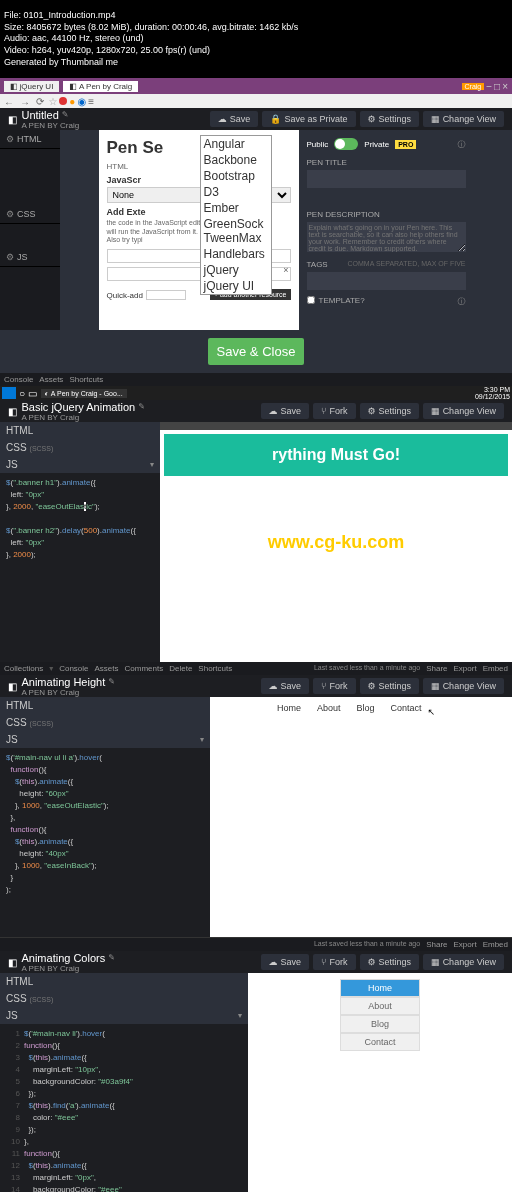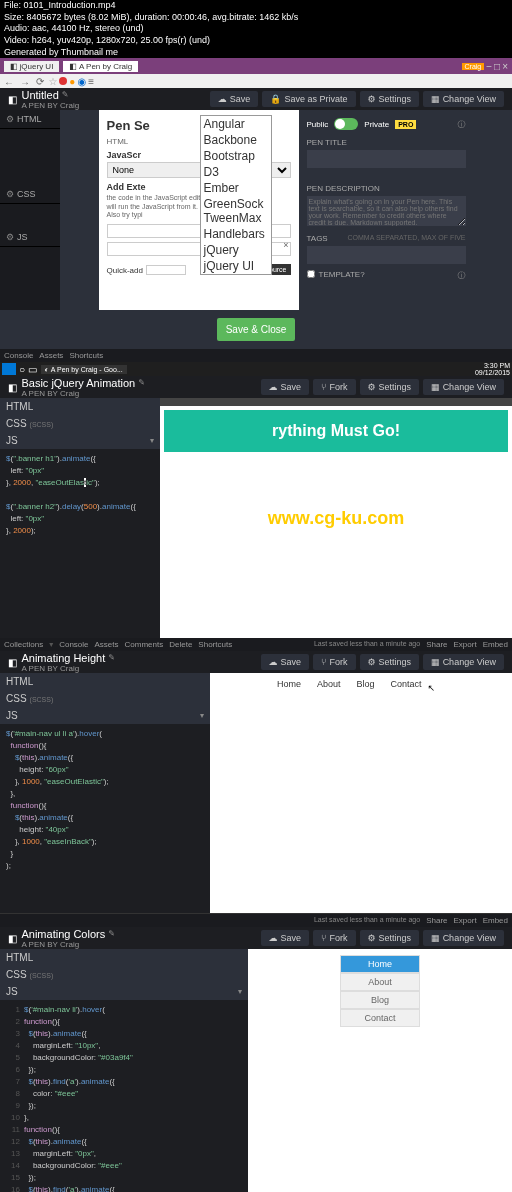--- a/index.html
+++ b/index.html
@@ -1,53 +1,53 @@
 <!DOCTYPE html>
 <html><head>
 <meta charset="utf-8">
 <style>
 * { margin: 0; padding: 0; box-sizing: border-box; font-family: -apple-system, Arial, sans-serif; }
 body { background: #000; color: #fff; font-size: 10px; width: 512px; }
-.video-info { background: #000; color: #fff; padding: 0 4px; font-size: 9px; line-height: 1.3; font-family: monospace; }
+.video-info { background: #000; color: #fff; padding: 10px 4px; font-size: 9px; line-height: 1.3; font-family: monospace; }
 .browser-bar { display: flex; align-items: center; background: #7b3f7b; height: 16px; padding: 0 4px; gap: 4px; }
 .tab { background: #f0f0f0; padding: 1px 6px; font-size: 8px; color: #333; display: flex; align-items: center; gap: 2px; }
 .tab.active { background: #fff; }
 .nav-bar { display: flex; align-items: center; background: #f0f0f0; height: 14px; padding: 0 2px; gap: 2px; }
 .nav-btn { color: #666; font-size: 10px; padding: 0 2px; }
 .url-bar { flex: 1; background: #fff; color: #333; padding: 1px 4px; font-size: 8px; border: 1px solid #ccc; }
 .pen-header { background: #1d1e22; display: flex; align-items: center; padding: 4px 8px; height: 22px; }
 .pen-title { display: flex; align-items: center; gap: 4px; flex: 1; }
 .pen-title-text { font-size: 11px; color: #fff; }
 .pen-author { font-size: 8px; color: #999; }
 .pen-btn { background: #2c303a; color: #ccc; padding: 3px 8px; font-size: 9px; border-radius: 2px; display: flex; align-items: center; gap: 3px; }
 .pen-actions { display: flex; gap: 4px; }
 .editor-sidebar { width: 52px; background: #1a1b1f; }
 .editor-tab { padding: 4px 6px; font-size: 9px; color: #aaa; border-bottom: 1px solid #000; display: flex; align-items: center; gap: 3px; }
 .gear-small { color: #888; }
 .settings-modal { background: #fff; color: #333; width: 200px; padding: 8px; position: relative; }
-.settings-h { font-size: 13px; font-weight: bold; margin-bottom: 4px; }
+.settings-h { font-size: 17px; font-weight: bold; margin-bottom: 4px; }
 .settings-label { font-size: 9px; font-weight: bold; margin: 4px 0 2px; }
 .settings-select { width: 100%; font-size: 9px; padding: 1px; border: 1px solid #ccc; }
 .settings-text { font-size: 7px; color: #666; line-height: 1.2; margin: 2px 0; }
 .dropdown-list { position: absolute; background: #fff; border: 1px solid #999; width: 72px; max-height: 160px; overflow-y: auto; left: 101px; top: 5px; }
 .dropdown-item { padding: 1px 3px; font-size: 12px; color: #333; }
 .quick-add { display: flex; align-items: flex-end; gap: 3px; margin-top: 6px; }
 .quick-input { border: 1px solid #ccc; width: 40px; height: 10px; font-size: 8px; }
 .add-resource-btn { background: #333; color: #fff; font-size: 7px; padding: 2px 4px; margin-left: auto; }
 .right-panel { background: #2c303a; padding: 8px; width: 175px; }
 .toggle-row { display: flex; align-items: center; justify-content: center; gap: 6px; margin-bottom: 8px; }
 .toggle { width: 24px; height: 12px; background: #5cb85c; border-radius: 6px; position: relative; }
 .toggle::after { content: ''; position: absolute; width: 10px; height: 10px; background: #fff; border-radius: 50%; top: 1px; left: 1px; }
 .badge-pro { background: #ffdd40; color: #000; padding: 1px 3px; font-size: 7px; font-weight: bold; }
 .panel-label { font-size: 8px; color: #aaa; margin-bottom: 3px; }
 .panel-input { background: #3a3e4a; width: 100%; height: 18px; border: none; }
 .panel-textarea { background: #3a3e4a; width: 100%; height: 30px; border: none; color: #666; font-size: 7px; padding: 2px; }
 .panel-hint { font-size: 7px; color: #666; text-align: right; }
 .save-close-row { display: flex; justify-content: center; padding: 8px; }
-.save-close-btn { background: #5cb85c; color: #fff; padding: 6px 9px; font-size: 10px; border-radius: 2px; text-align: center; }
+.save-close-btn { background: #5cb85c; color: #fff; padding: 6px 9px; font-size: 13px; border-radius: 2px; text-align: center; }
 .bottom-bar { background: #1a1b1f; display: flex; padding: 2px 4px; gap: 6px; font-size: 8px; color: #999; }
 .bottom-bar span { }
 .windows-taskbar { background: #1f1f1f; display: flex; align-items: center; height: 14px; padding: 0 2px; gap: 3px; }
 .win-btn { background: #0078d7; width: 14px; height: 12px; }
 .task-item { background: #333; color: #fff; font-size: 7px; padding: 1px 4px; display: flex; align-items: center; gap: 2px; }
 .task-time { margin-left: auto; color: #fff; font-size: 7px; text-align: right; line-height: 1; }
 
 
 .code-area { background: #1d1e22; color: #ccc; font-family: monospace; font-size: 8px; padding: 4px 6px; line-height: 1.5; }
 .code-area .kw { color: #cc99cd; }
@@ -204,21 +204,21 @@
     <div class="right-panel">
       <div class="toggle-row">
         <span style="font-size:8px">Public</span>
         <div class="toggle"></div>
         <span style="font-size:8px">Private</span>
         <span class="badge-pro">PRO</span>
         <span style="color:#888;font-size:8px;margin-left:auto">ⓘ</span>
       </div>
       <div class="panel-label">PEN TITLE</div>
       <input class="panel-input" style="">
-      <div class="panel-label" style="margin-top:16px">PEN DESCRIPTION</div>
+      <div class="panel-label" style="margin-top:22px">PEN DESCRIPTION</div>
       <textarea class="panel-textarea" placeholder="Explain what's going on in your Pen here. This text is searchable, so it can also help others find your work. Remember to credit others where credit is due. Markdown supported." style=""></textarea>
       <div style="display:flex;justify-content:space-between;margin-top:6px">
         <span class="panel-label">TAGS</span>
         <span class="panel-hint">COMMA SEPARATED, MAX OF FIVE</span>
       </div>
       <input class="panel-input" style="">
       <div style="display:flex;align-items:flex-start;gap:4px;margin-top:6px">
         <input type="checkbox" style="width: 8px; height: 8px;">
         <span class="panel-label" style="margin:0">TEMPLATE?</span>
         <span style="color:#888;font-size:8px;margin-left:auto">ⓘ</span>

